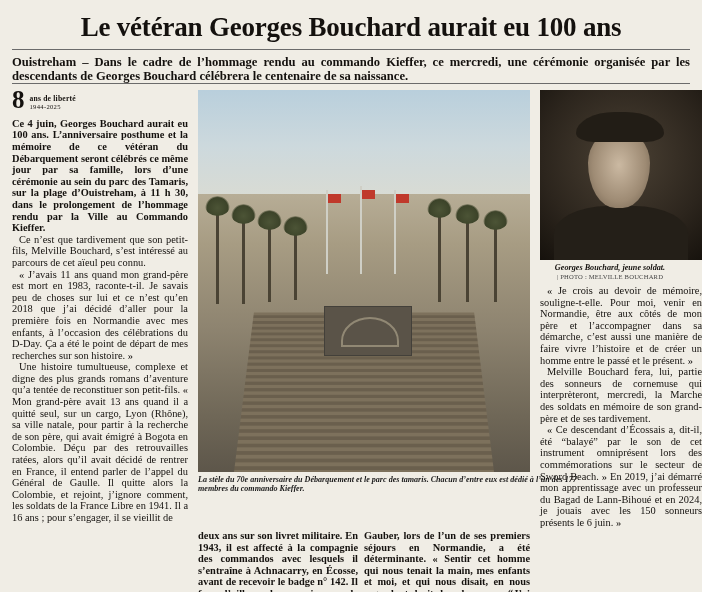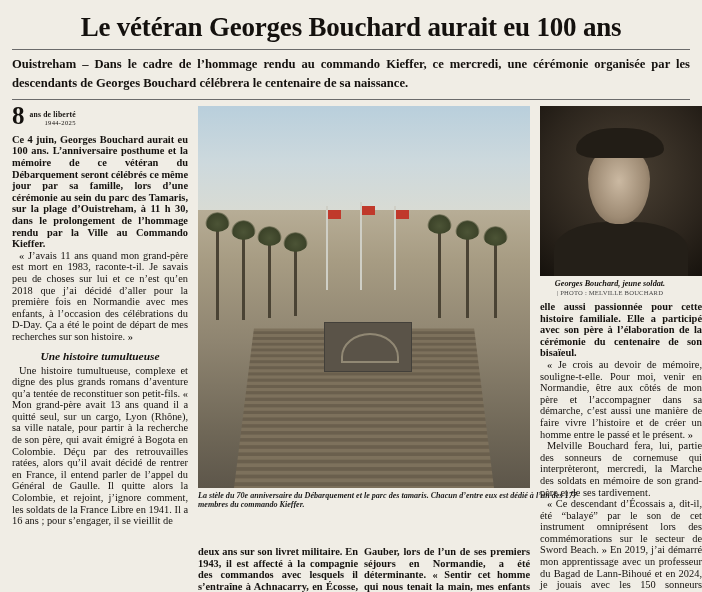--- a/index.html
+++ b/index.html
@@ -25,24 +25,24 @@
     letter-spacing:-0.2px;
     text-align:center;
     margin:2px 0 7px 0;
   }
   .rule{
     border-top:1px solid #6b6b6b;
     margin:0 0 5px 0;
   }
   .chapo{
     font-size:12.6px;
-    line-height:19px;
+    line-height:14px;
     font-weight:700;
     text-align:justify;
-    margin-bottom:6px;
+    margin-bottom:0;
     font-family:Liberation Serif, serif;
   }
   .chapo .loc{font-weight:700;}
   .rule2{
     border-top:1px solid #6b6b6b;
     margin:0 0 6px 0;
   }
 
   .cols{
     position:relative;
@@ -91,21 +91,20 @@
     font-weight:700;
     line-height:20px;
     font-family:"Liberation Serif",serif;
   }
   .logo .txt{
     font-size:7.6px;
     line-height:8.4px;
     font-weight:700;
     letter-spacing:0.2px;
     padding-top:5px;
-    text-align:right;
   }
   .logo .txt .yr{font-weight:400;font-size:6.6px;letter-spacing:0.3px;}
 
   
   .photo-main{
     position:absolute;
     left:186px;top:0;
     width:387px;height:402px;
     overflow:hidden;
   }
@@ -218,22 +217,22 @@
 
     <div class="col1">
       <div class="logo">
         <span class="big">8</span>
         <span class="txt">
           <span>ans de liberté</span><br>
           <span class="yr">1944-2025</span>
         </span>
       </div>
       <p class="body noind">Ce 4 juin, Georges Bouchard aurait eu 100 ans. L’anniversaire posthume et la mémoire de ce vétéran du Débarquement seront célébrés ce même jour par sa famille, lors d’une cérémonie au sein du parc des Tamaris, sur la plage d’Ouistreham, à 11 h 30, dans le prolongement de l’hommage rendu par la Ville au Commando Kieffer.</p>
+      <p class="body">Ce n’est que tardivement que son petit-fils, Melville Bouchard, s’est intéressé au parcours de cet aïeul peu connu.</p>
       <p class="body">« J’avais 11 ans quand mon grand-père est mort en 1983, raconte-t-il. Je savais peu de choses sur lui et ce n’est qu’en 2018 que j’ai décidé d’aller pour la première fois en Normandie avec mes enfants, à l’occasion des célébrations du D-Day. Ça a été le point de départ de mes recherches sur son histoire. »</p>
-      <div class="subhead">Une histoire tumultueuse</div>
       <p class="body">Une histoire tumultueuse, complexe et digne des plus grands romans d’aventure qu’a tentée de reconstituer son petit-fils. « Mon grand-père avait 13 ans quand il a quitté seul, sur un cargo, Lyon (Rhône), sa ville natale, pour partir à la recherche de son père, qui avait émigré à Bogota en Colombie. Déçu par des retrouvailles ratées, alors qu’il avait décidé de rentrer en France, il entend parler de l’appel du Général de Gaulle. Il quitte alors la Colombie, et rejoint, j’ignore comment, les soldats de la France Libre en 1941. Il a 16 ans ; pour s’engager, il se vieillit de</p>
     </div>
 
     <div class="photo-main">
       <div class="img">
         <div class="sky"></div>
         <div class="ground"></div>
         <div class="tree" style="left:18px;top:118px;height:96px;"></div>
         <div class="tree" style="left:44px;top:126px;height:88px;"></div>
         <div class="tree" style="left:70px;top:132px;height:80px;"></div>
@@ -264,20 +263,19 @@
     <div class="col4">
       <div class="photo-port" style="position:relative;left:0;top:0;width:140px;">
         <div class="img">
           <div class="shoulders"></div>
           <div class="face"></div>
           <div class="cap-hat"></div>
         </div>
         <div class="pcap">Georges Bouchard, jeune soldat.</div>
         <div class="pcredit">| PHOTO : MELVILLE BOUCHARD</div>
       </div>
-      <p class="body noind">elle aussi passionnée pour cette histoire familiale. Elle a participé avec son père à l’élaboration de la cérémonie du centenaire de son bisaïeul.</p>
       <p class="body">« Je crois au devoir de mémoire, souligne-t-elle. Pour moi, venir en Normandie, être aux côtés de mon père et l’accompagner dans sa démarche, c’est aussi une manière de faire vivre l’histoire et de créer un homme entre le passé et le présent. »</p>
       <p class="body">Melville Bouchard fera, lui, partie des sonneurs de cornemuse qui interprèteront, mercredi, la Marche des soldats en mémoire de son grand-père et de ses tardivement.</p>
       <p class="body">« Ce descendant d’Écossais a, dit-il, été “balayé” par le son de cet instrument omniprésent lors des commémorations sur le secteur de Sword Beach. » En 2019, j’ai démarré mon apprentissage avec un professeur du Bagad de Lann-Bihoué et en 2024, je jouais avec les 150 sonneurs présents le 6 juin. »</p>
     </div>
 
   </div>
 </div>
 
 </body></html>

